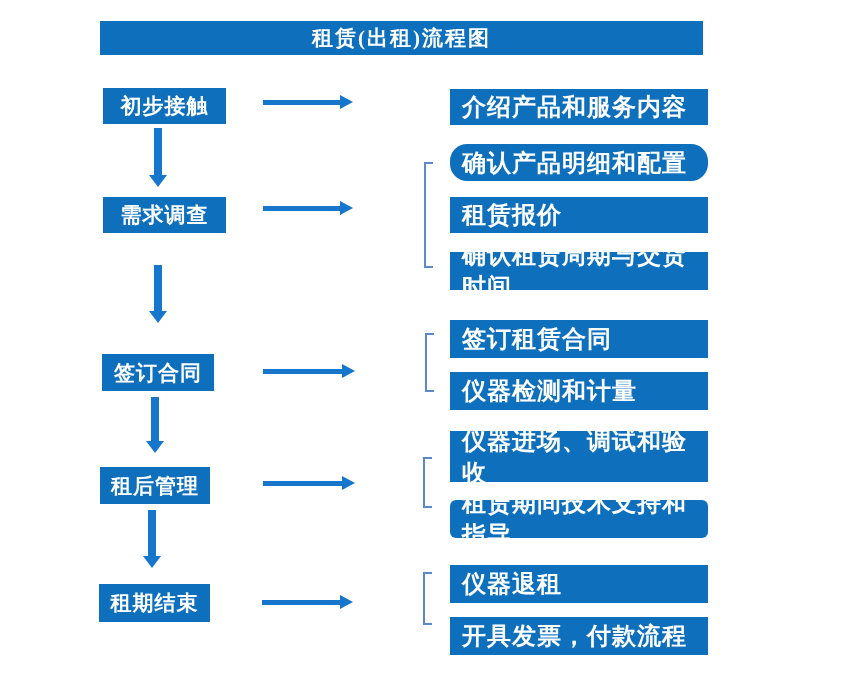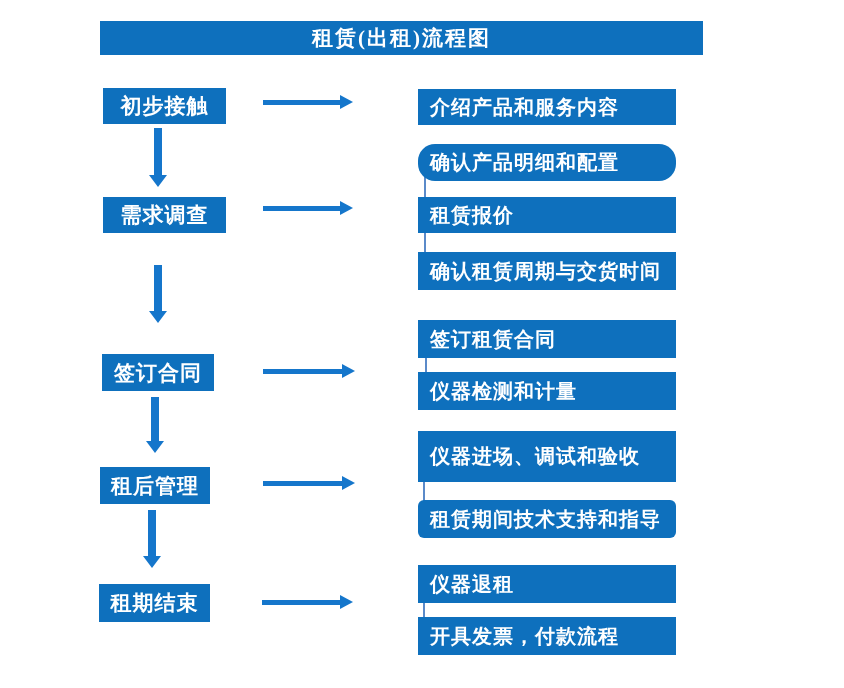--- a/index.html
+++ b/index.html
@@ -19,24 +19,24 @@
     background:var(--box-blue);color:var(--text);
     display:flex;align-items:center;justify-content:center;
     font-weight:bold;font-size:21px;letter-spacing:2px;
   }
   .lbox{
     position:absolute;background:var(--box-blue);color:var(--text);
     display:flex;align-items:center;justify-content:center;
     font-weight:bold;font-size:21px;letter-spacing:1px;
   }
   .rbox{
-    position:absolute;left:418px;width:258px;background:var(--box-blue);color:var(--text);
+    position:absolute;left:450px;width:258px;background:var(--box-blue);color:var(--text);
     display:flex;align-items:center;justify-content:flex-start;
     box-sizing:border-box;padding-left:12px;
-    font-weight:bold;font-size:20px;letter-spacing:1px;
+    font-weight:bold;font-size:24px;letter-spacing:1px;
   }
   .harrow{position:absolute;height:14px;display:flex;align-items:center;}
   .h-shaft{flex:1;height:5px;background:var(--arrow-blue);}
   .h-head{width:0;height:0;border-top:7px solid transparent;border-bottom:7px solid transparent;border-left:13px solid var(--arrow-blue);}
   .varrow{position:absolute;width:18px;display:flex;flex-direction:column;align-items:center;}
   .v-shaft{flex:1;width:8px;background:var(--arrow-blue);}
   .v-head{width:0;height:0;border-left:9px solid transparent;border-right:9px solid transparent;border-top:12px solid var(--arrow-blue);}
   .bracket{
     position:absolute;width:9px;box-sizing:border-box;
     border:2px solid var(--bracket-blue);border-right:none;

